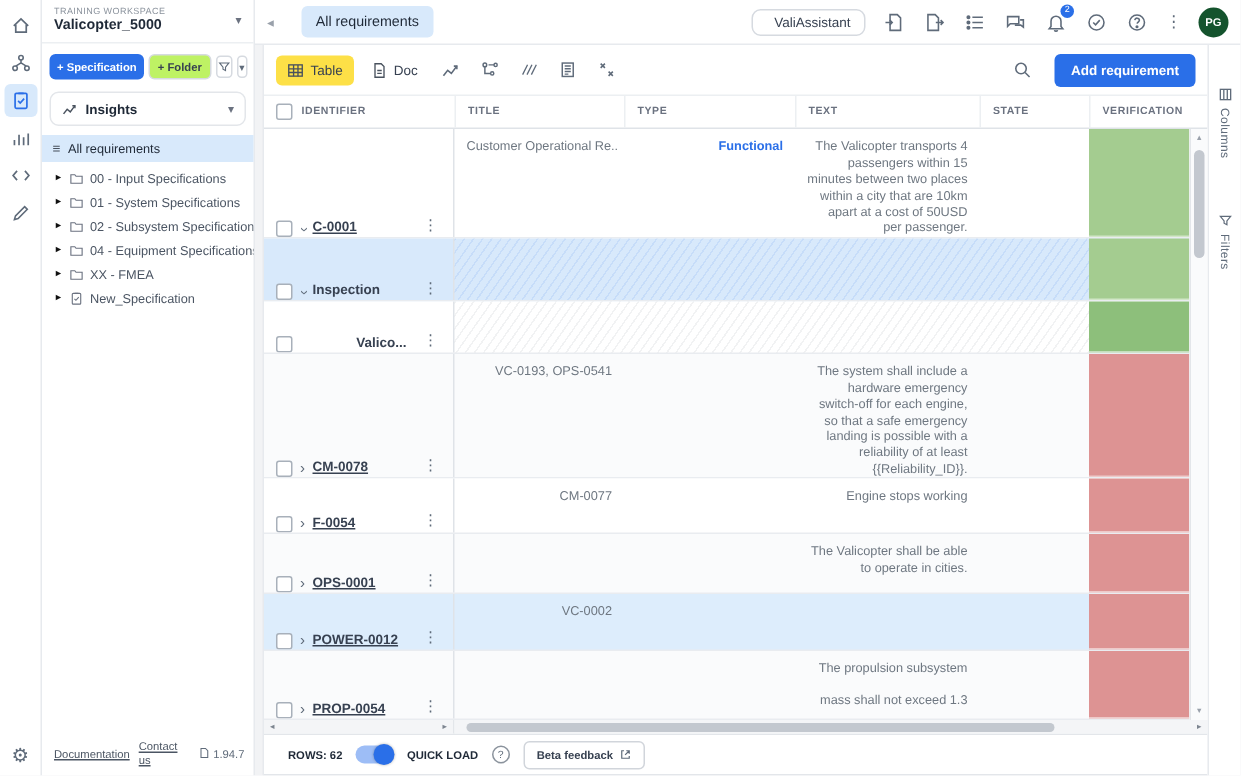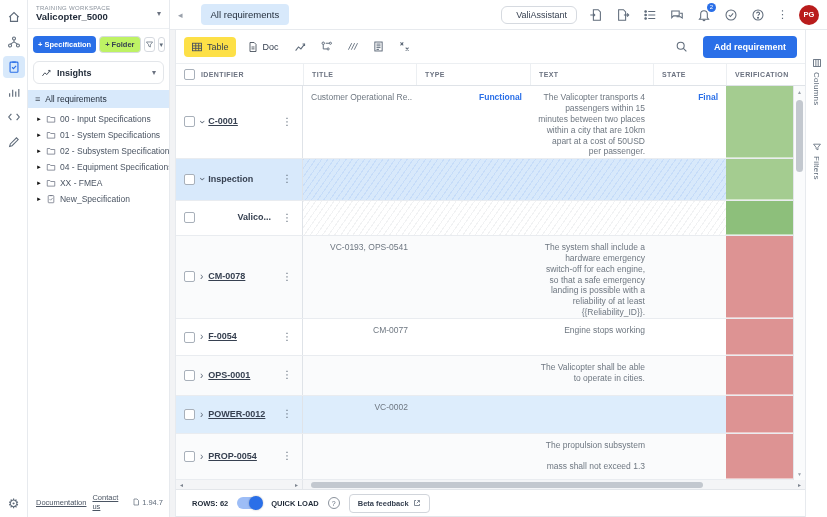--- a/index.html
+++ b/index.html
@@ -44,21 +44,21 @@
   .maincol { flex:1; display:flex; flex-direction:column; min-width:0; }
   .topbar { height:30px; background:#fff; border-bottom:1px solid #e7eaee; display:flex; align-items:center; padding:0 8px 0 2px; }
   .collapse { color:#9aa1ab; font-size:9px; padding:0 6px; cursor:pointer; }
   .tab { background:#d8e9fb; border-radius:4px; padding:5px 10px; font-size:9.5px; color:#1f2937; margin-left:12px; cursor:pointer; }
   .top-right { margin-left:auto; display:flex; align-items:center; gap:11px; }
   .vali-btn { border:1px solid #d6dae0; border-radius:6px; padding:3px 9px; display:flex; align-items:center; gap:5px; font-size:9px; color:#374151; cursor:pointer; }
   .tb-icon { width:16px; height:16px; color:#5f6b7a; position:relative; display:flex; align-items:center; justify-content:center; cursor:pointer; }
   .tb-icon svg { width:14px; height:14px; }
   .badge { position:absolute; top:-4px; right:-4px; background:#2a6fe8; color:#fff; font-size:6px; min-width:9px; height:9px; border-radius:5px; display:flex; align-items:center; justify-content:center; }
   .kebab-top { font-size:11px; color:#5f6b7a; cursor:pointer; }
-  .avatar { width:20px; height:20px; border-radius:50%; background:#b91c1c; color:#fff; font-size:7.5px; font-weight:bold; display:flex; align-items:center; justify-content:center; cursor:pointer; }
+  .avatar { width:20px; height:20px; border-radius:50%; background:#14532d; color:#fff; font-size:7.5px; font-weight:bold; display:flex; align-items:center; justify-content:center; cursor:pointer; }
 
   .bodyrow { flex:1; display:flex; min-height:0; }
   .gutter { width:5px; background:#f2f3f5; }
   .card { flex:1; display:flex; flex-direction:column; min-width:0; background:#f2f3f5; border-left:1px solid #e7eaee; }
 
   
   .toolbar { height:34px; background:#fff; display:flex; align-items:center; gap:4px; padding:0 8px; border-bottom:1px solid #eceff2; }
   .view-btn { display:flex; align-items:center; gap:4px; padding:4px 7px; border-radius:4px; font-size:9px; color:#374151; cursor:pointer; }
   .view-btn.sel { background:#fde047; }
   .view-btn svg { width:12px; height:12px; color:#49525e; }
@@ -85,21 +85,21 @@
   .row:nth-child(3){ min-height:35px; }
   .row:nth-child(4){ min-height:68px; }
   .row:nth-child(5){ min-height:37px; }
   .row:nth-child(6){ min-height:40px; }
   .row:nth-child(7){ min-height:38px; }
   .row:nth-child(8){ min-height:46px; }
   .row--alt { background:#fafbfc; }
   .row--group { background:#d8e9fb; }
   .row--selected { background:#ddedfc; }
   .cell { padding:6px 8px; font-size:8.5px; color:#6e7781; line-height:1.28; overflow:hidden; }
-  .c-ident { width:127px; flex:none; display:flex; align-items:center; gap:5px; border-right:1px solid #dfe3e8; padding:0 10px 0 8px; }
+  .c-ident { width:127px; flex:none; display:flex; align-items:flex-end; gap:5px; border-right:1px solid #dfe3e8; padding:0 10px 0 8px; }
   .cbx { width:11px; height:11px; border:1.4px solid #a8b0ba; border-radius:2px; background:#fff; flex:none; }
   .chev { color:#5f6b7a; font-size:10px; line-height:1; flex:none; }
   .chev.down { display:inline-block; transform:rotate(90deg); }
   .rid { font-size:9px; font-weight:bold; color:#374151; white-space:nowrap; }
   .id--link { text-decoration:underline; }
   .id--plain { font-weight:600; }
   .row--noexp .rid { margin-left:auto; }
   .kebab { margin-left:auto; color:#5f6b7a; font-size:10px; flex:none; }
   .row--noexp .kebab { margin-left:6px; }
   .rowrest { flex:none; display:flex; width:423px;text-align:right; }
@@ -430,21 +430,20 @@
     <div class="cell c-ident">
       <span class="cbx"></span>
       <span class="chev down">›</span>
       <span class="rid id--link">C-0001</span>
       <span class="kebab">⋮</span>
     </div>
     <div class="rowrest">
       <div class="cell c-title w-title">Customer Operational Re..</div>
       <div class="cell c-type w-type">Functional</div>
       <div class="cell c-text w-text"><span>The Valicopter transports 4 passengers within 15 minutes between two places within a city that are 10km apart at a cost of 50USD per passenger.</span><span class="val"></span></div>
-      <div class="cell c-state w-state">Final</div>
     </div>
     <div class="cell c-verif" style="background-color: rgb(164, 204, 144);"></div>
   </div>
               <div class="row row--group row--hatched">
     <div class="cell c-ident">
       <span class="cbx"></span>
       <span class="chev down">›</span>
       <span class="rid id--group">Inspection</span>
       <span class="kebab">⋮</span>
     </div>

